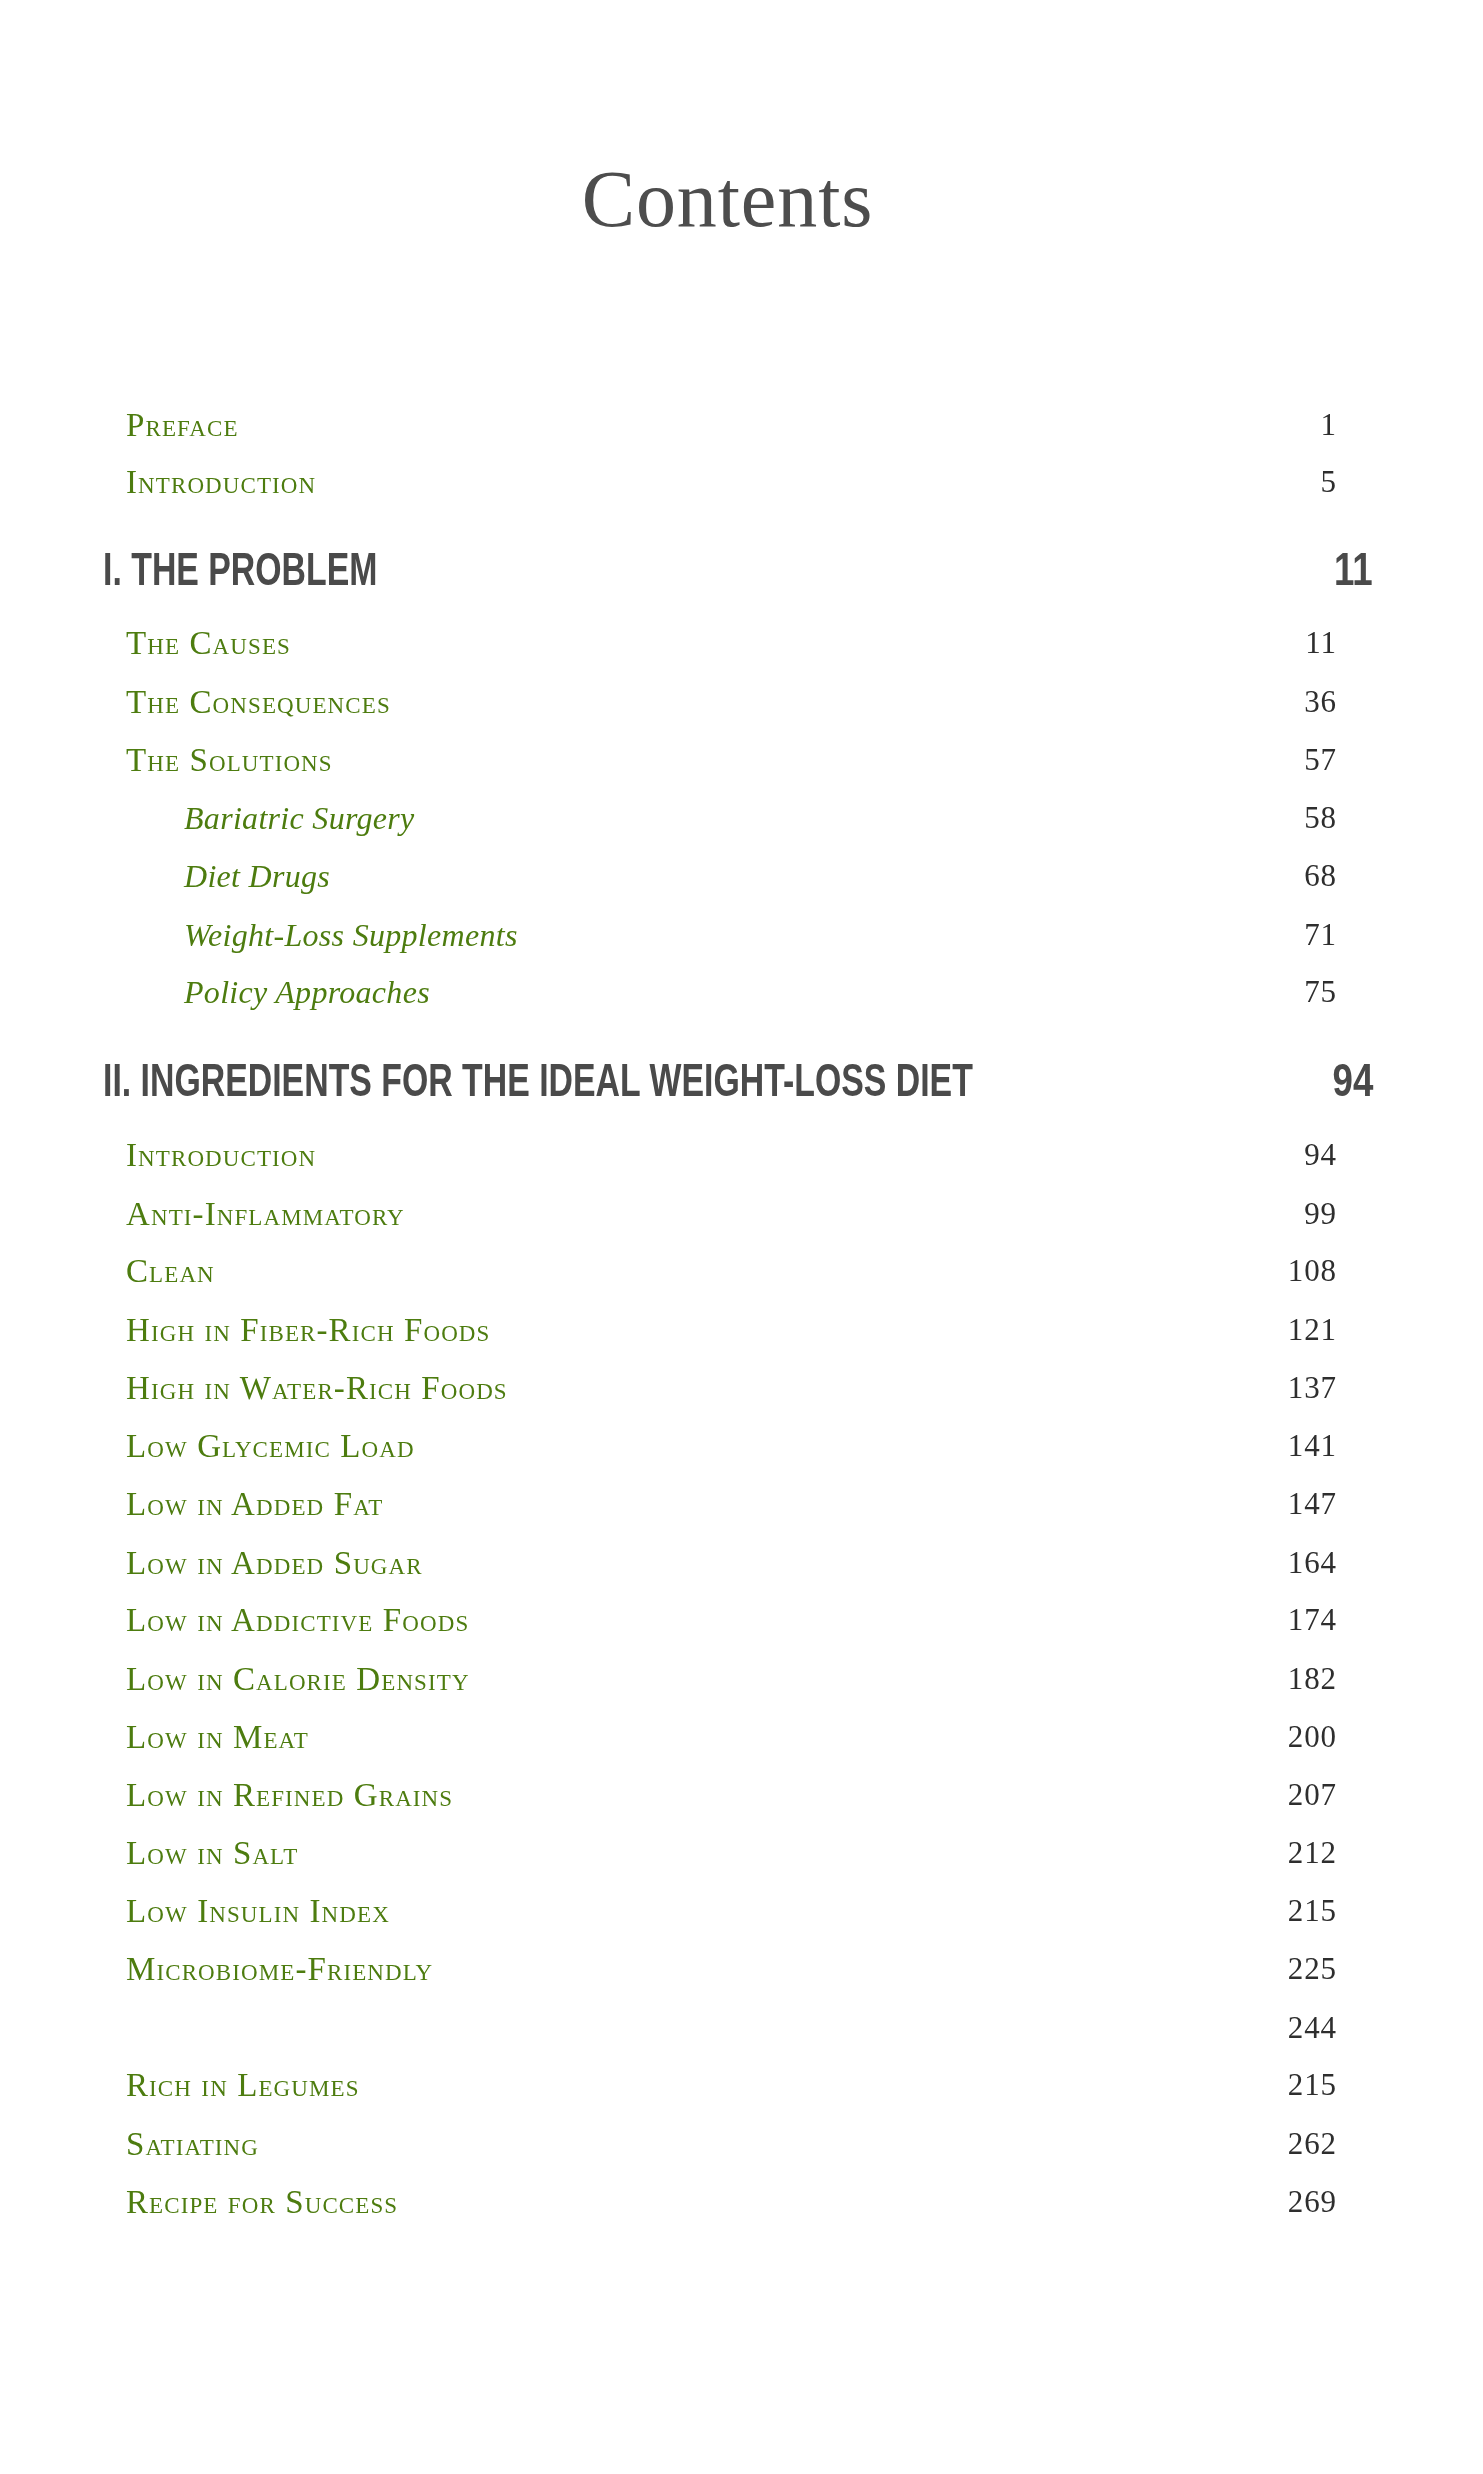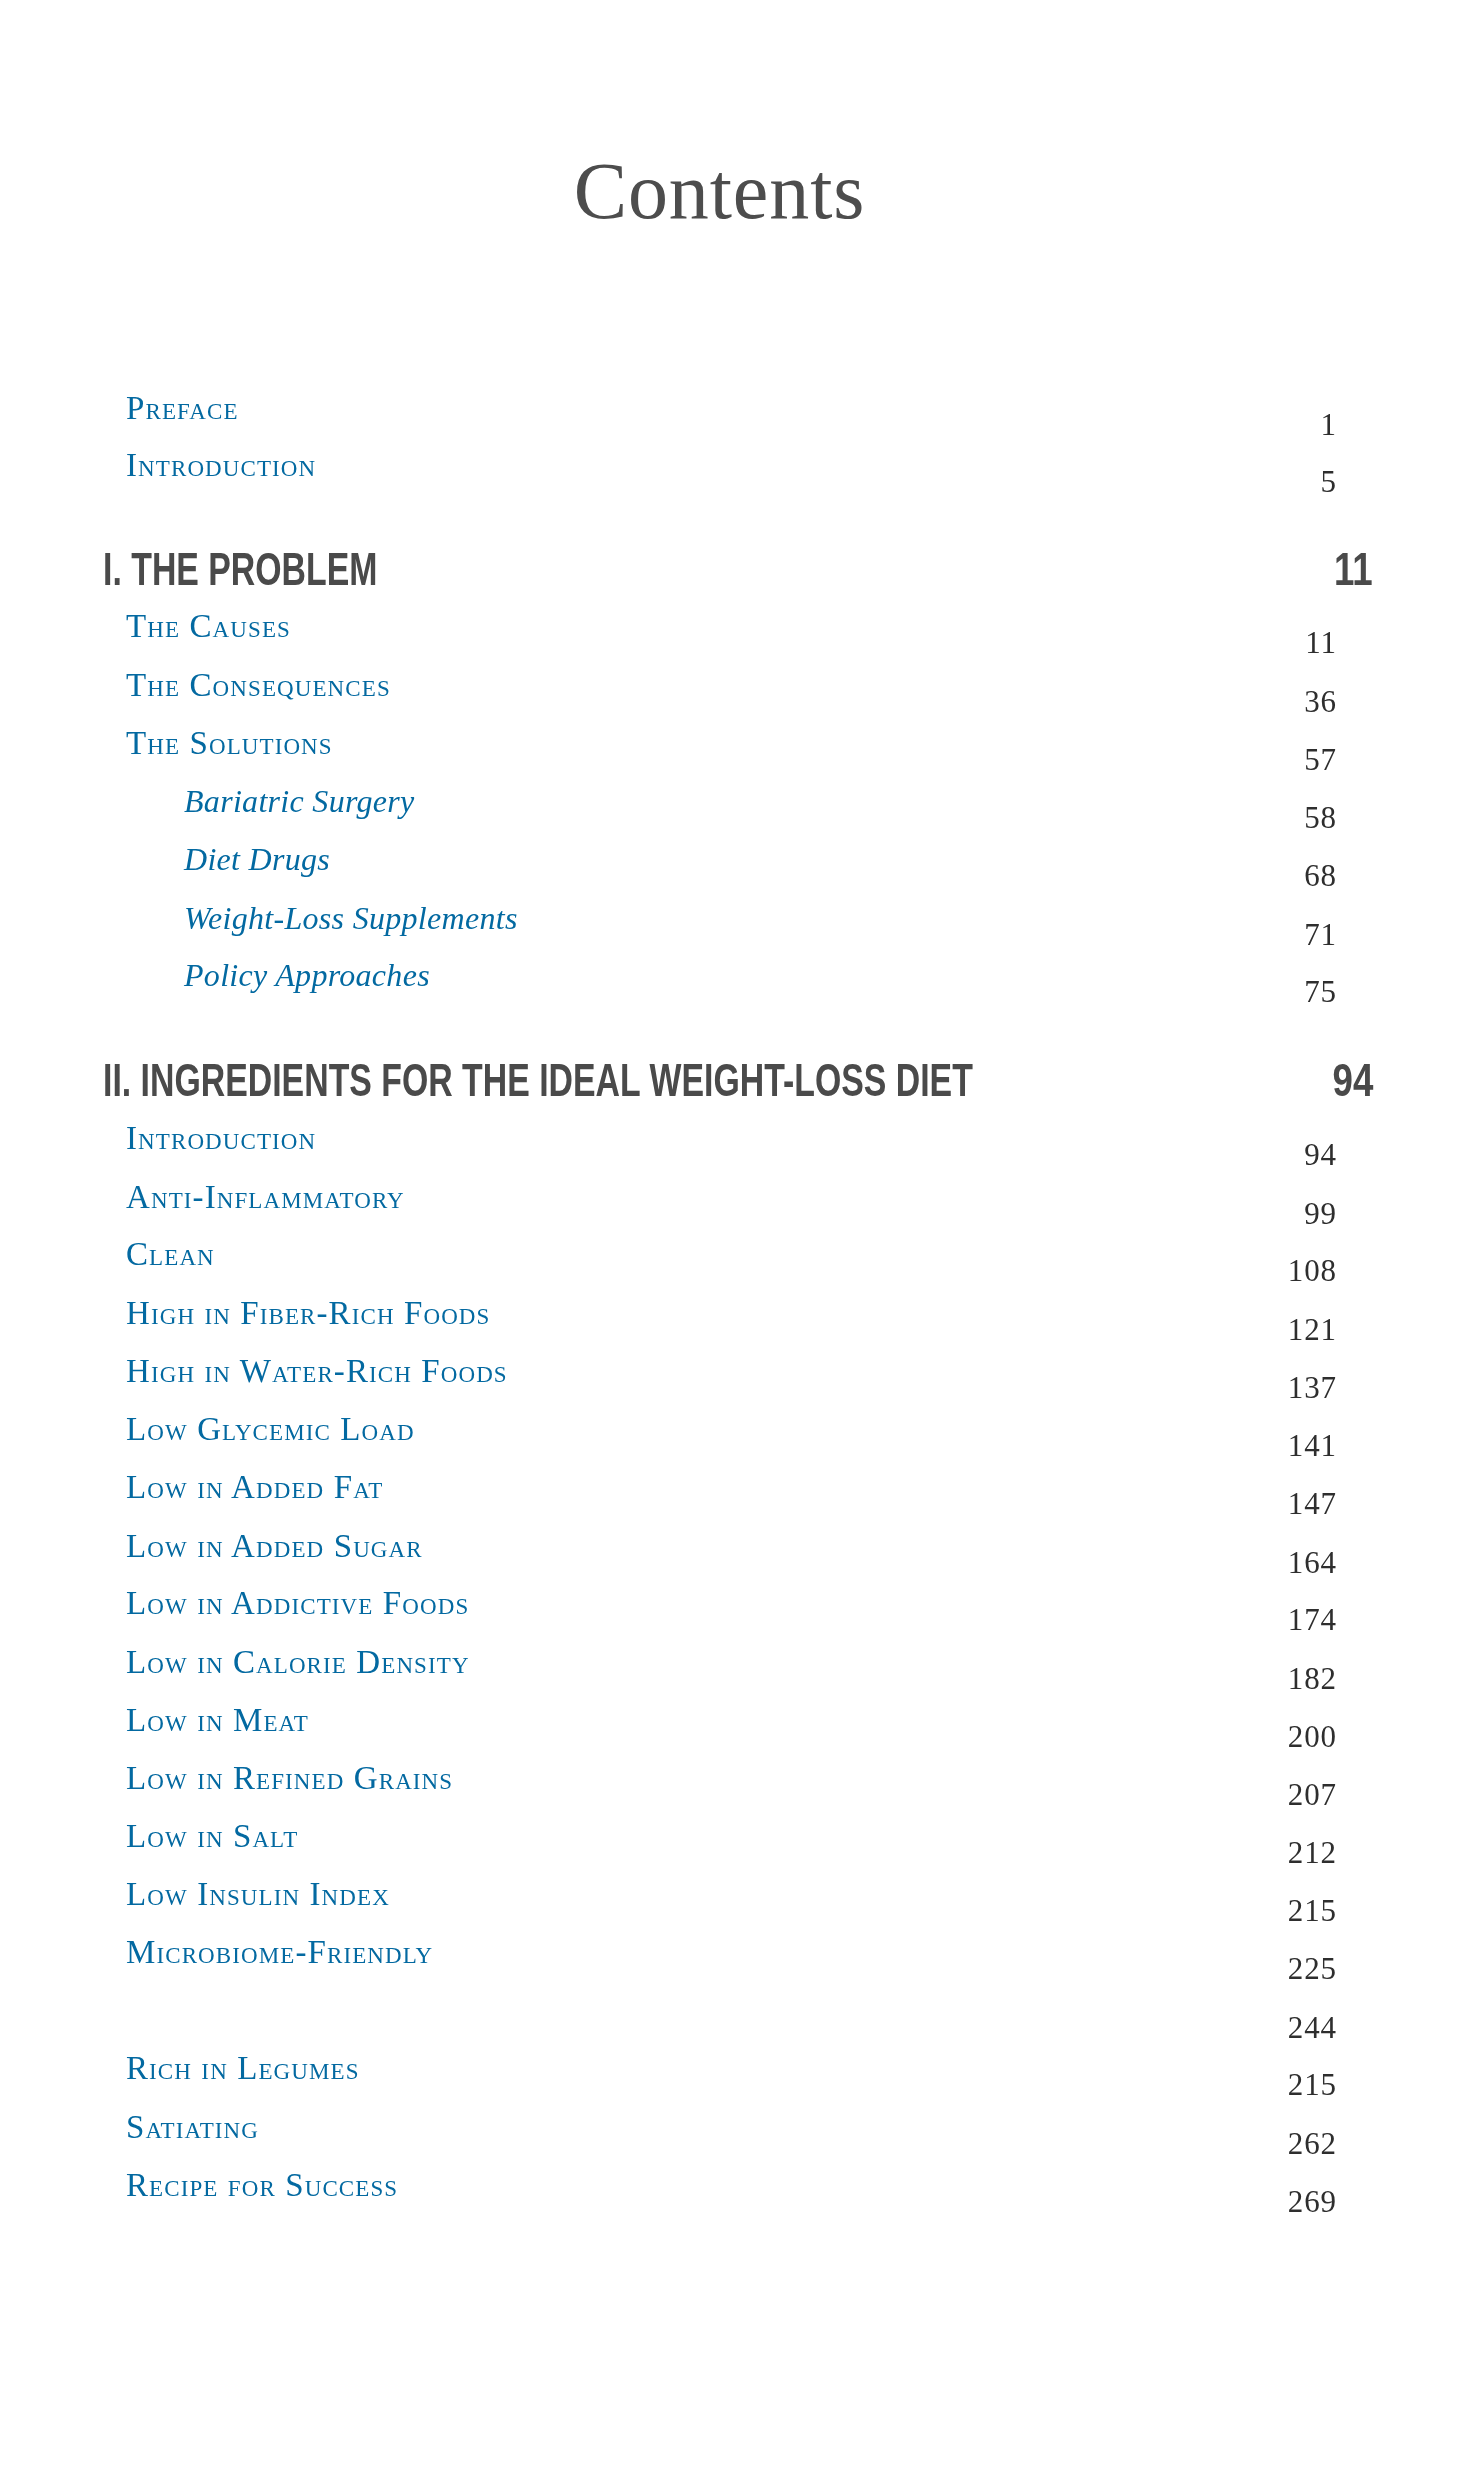--- a/index.html
+++ b/index.html
@@ -1,24 +1,24 @@
 <!DOCTYPE html>
 <html style="font-size:15px"><head>
 <meta charset="utf-8">
 <style>
   html, body { margin: 0; padding: 0; background: #ffffff; }
   body { width: 1484px; height: 2475px; position: relative; overflow: hidden;
          font-family: "Liberation Serif", "DejaVu Serif", serif; color: #2b2b2b; }
   .page-title { position: absolute; left: 0; width: 1423px; top: 138px; text-align: center;
                 font-family: "Liberation Serif", serif; font-size: 80px; color: #4d4d4d;
-                letter-spacing: 0.9px; margin: 8px; font-weight: normal; }
+                letter-spacing: 0.9px; margin: 16px; font-weight: normal; }
   .toc { position: absolute; left: 0; top: 0; width: 1484px; }
   .row { position: absolute; left: 0; width: 1484px; height: 47px; }
-  .row .label { position: absolute; left: 126px; bottom: 25px; white-space: nowrap;
-                font-variant: small-caps; font-size: 33px; letter-spacing: 1.1px; color: #0369a1; }
+  .row .label { position: absolute; left: 126px; bottom: 8px; white-space: nowrap;
+                font-variant: small-caps; font-size: 33px; letter-spacing: 1.1px; color: #4d7c0f; }
   .row.sub .label { left: 184px; font-variant: normal; font-style: italic; font-size: 32px; letter-spacing: 0.3px; }
   .row .page { position: absolute; right: 147px; bottom: 9.3px; font-size: 31px; color: #2e2e2e;
                letter-spacing: 0.9px; text-align: right; }
   .row.part { height: 65px; margin-left: 36px; }
   .row.part .label { left: 67px; bottom: 7.4px; font-family: "Liberation Sans", "DejaVu Sans", sans-serif;
                      font-weight: bold; font-variant: normal; font-size: 47px; letter-spacing: 0px;
                      color: #4a4a4a; transform: scaleX(0.72); transform-origin: left bottom; }
   .row.part .page { font-family: "Liberation Sans", "DejaVu Sans", sans-serif; font-weight: bold;
                     font-size: 47px; color: #4a4a4a; bottom: 7.4px; transform: scaleX(0.78);
                     transform-origin: right bottom; letter-spacing: 0; }

